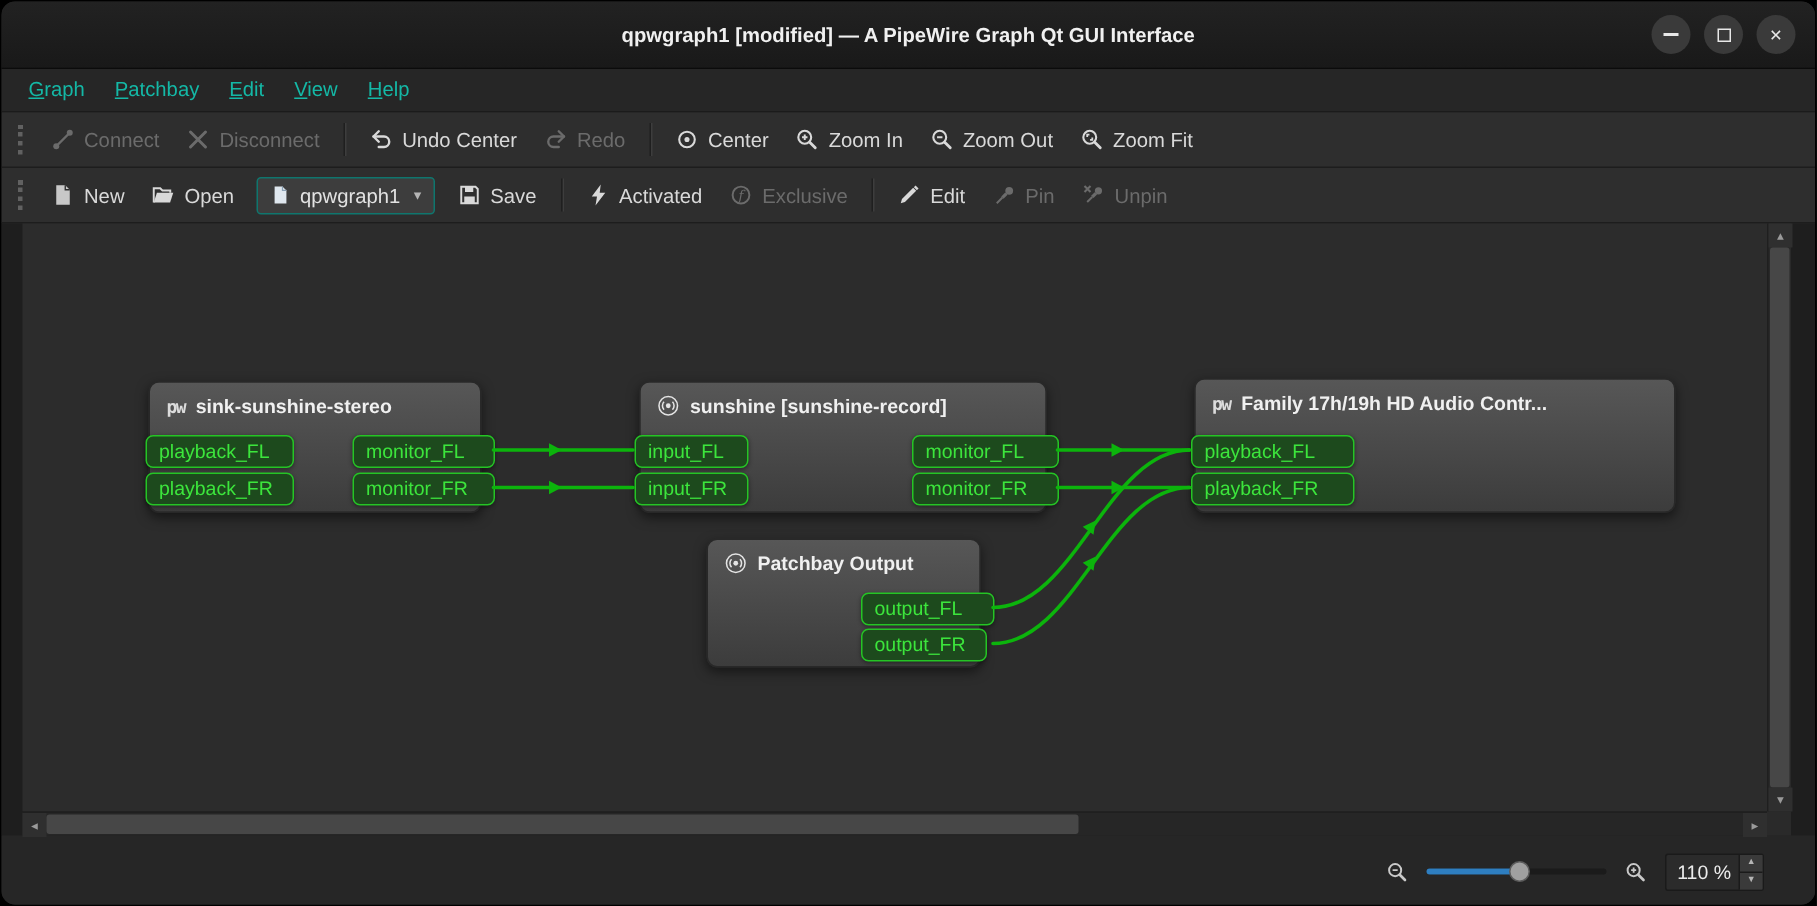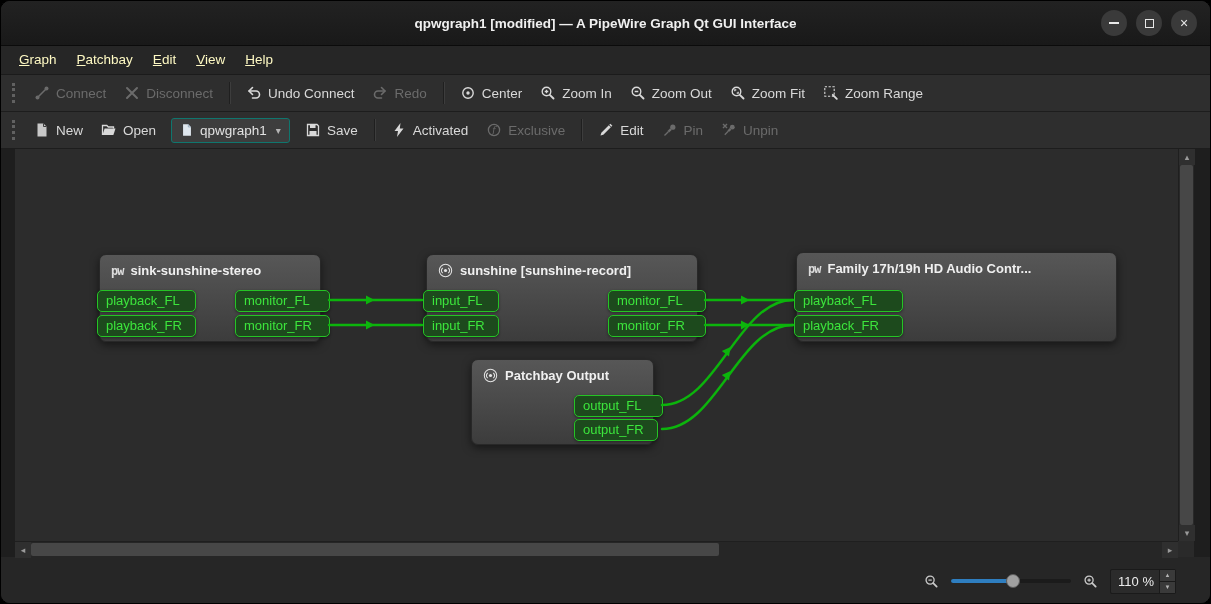--- a/index.html
+++ b/index.html
@@ -10,21 +10,21 @@
   .titlebar { height: 45px; background: linear-gradient(#222,#191919); border-bottom: 1px solid #0b0b0b; display: flex; align-items: center; justify-content: center; position: relative; }
   .title { font-size: 13.5px; font-weight: bold; color: #f0f0f0; }
   .win-buttons { position: absolute; right: 13px; top: 0; height: 100%; display: flex; align-items: center; gap: 9px; }
   .win-btn { width: 26px; height: 26px; border-radius: 50%; background: #3a3a3a; display: flex; align-items: center; justify-content: center; color: #e8e8e8; font-size: 13px; cursor: default; }
   .min-glyph { display: block; width: 10px; height: 2px; background: #e8e8e8; }
   .max-glyph { display: block; width: 9px; height: 9px; border: 1.5px solid #e8e8e8; }
   .close-glyph { font-size: 14px; line-height: 1; }
 
   
   .menubar { height: 29px; background: #262626; border-bottom: 1px solid #1b1b1b; display: flex; padding-left: 8px; }
-  .menu-item { display: inline-block; padding: 6px 10px 0; font-size: 13.5px; color: #fef9c3; }
+  .menu-item { display: inline-block; padding: 6px 10px 0; font-size: 13.5px; color: #14b8a6; }
   .menu-item::first-letter { text-decoration: underline; }
 
   
   .toolbar { height: 37px; background: #2e2e2e; border-bottom: 1px solid #1d1d1d; display: flex; align-items: center; padding: 0 6px; }
   .tb-handle { height: 20px; width: 0; border-left: 3px dotted #616161; margin: 0 10px 0 5px; }
   .tb-sep { width: 1px; height: 22px; background: #1f1f1f; box-shadow: 1px 0 0 #3d3d3d; margin: 0 7px; }
   .tb-btn { display: flex; align-items: flex-end; gap: 6px; padding: 5px 9px; background: none; border: none; color: #d9d9d9; font-size: 13.5px; font-family: inherit; }
   .tb-btn.disabled { color: #6b6b6b; }
   .tb-icon { display: flex; width: 16px; height: 16px; align-items: center; justify-content: center; }
   .tb-dropdown { display: flex; align-items: center; gap: 6px; margin: 0 6px; padding: 4px 8px; background: #3d3d3d; border: 1px solid #0f766e; border-radius: 3px; color: #e2e2e2; font-size: 13.5px; }
@@ -116,21 +116,21 @@
 
     <div class="tb-sep"></div>
 
     <button class="tb-btn">
       <span class="tb-icon">
           <svg viewBox="0 0 16 16" width="16" height="16">
             <path d="M6.5 2.5 L3 6 L6.5 9.5" stroke="currentColor" stroke-width="1.6" fill="none" stroke-linecap="round" stroke-linejoin="round"></path>
             <path d="M3 6 H10 a3.5 3.5 0 0 1 0 7 H6.5" stroke="currentColor" stroke-width="1.6" fill="none" stroke-linecap="round"></path>
           </svg>
         </span>
-      <span>Undo Connect</span>
+      <span>Undo Center</span>
     </button>
     <button class="tb-btn disabled">
       <span class="tb-icon">
           <svg viewBox="0 0 16 16" width="16" height="16">
             <path d="M9.5 2.5 L13 6 L9.5 9.5" stroke="currentColor" stroke-width="1.6" fill="none" stroke-linecap="round" stroke-linejoin="round"></path>
             <path d="M13 6 H6 a3.5 3.5 0 0 0 0 7 H9.5" stroke="currentColor" stroke-width="1.6" fill="none" stroke-linecap="round"></path>
           </svg>
         </span>
       <span>Redo</span>
     </button>
@@ -168,29 +168,20 @@
     </button>
     <button class="tb-btn">
       <span class="tb-icon">
           <svg viewBox="0 0 16 16" width="16" height="16">
             <circle cx="6.5" cy="6.5" r="4.3" stroke="currentColor" stroke-width="1.4" fill="none"></circle>
             <path d="M9.8 9.8 L13.5 13.5" stroke="currentColor" stroke-width="1.9" stroke-linecap="round"></path>
             <path d="M4.8 6.3 V4.8 H6.3 M8.2 6.7 V8.2 H6.7" stroke="currentColor" stroke-width="1.2" fill="none"></path>
           </svg>
         </span>
       <span>Zoom Fit</span>
-    </button>
-    <button class="tb-btn">
-      <span class="tb-icon">
-          <svg viewBox="0 0 16 16" width="16" height="16">
-            <rect x="1.8" y="1.8" width="9.4" height="9.4" stroke="currentColor" stroke-width="1.1" fill="none" stroke-dasharray="2.2 1.6"></rect>
-            <path d="M9.8 9.8 L13.8 13.8" stroke="currentColor" stroke-width="1.9" stroke-linecap="round"></path>
-          </svg>
-        </span>
-      <span>Zoom Range</span>
     </button>
   </div>
 
   <div class="toolbar">
     <div class="tb-handle"></div>
 
     <button class="tb-btn">
       <span class="tb-icon">
           <svg viewBox="0 0 16 16" width="16" height="16">
             <path d="M3.5 1.5 H9.5 L12.5 4.5 V14.5 H3.5 Z" fill="currentColor" opacity="0.9"></path>

